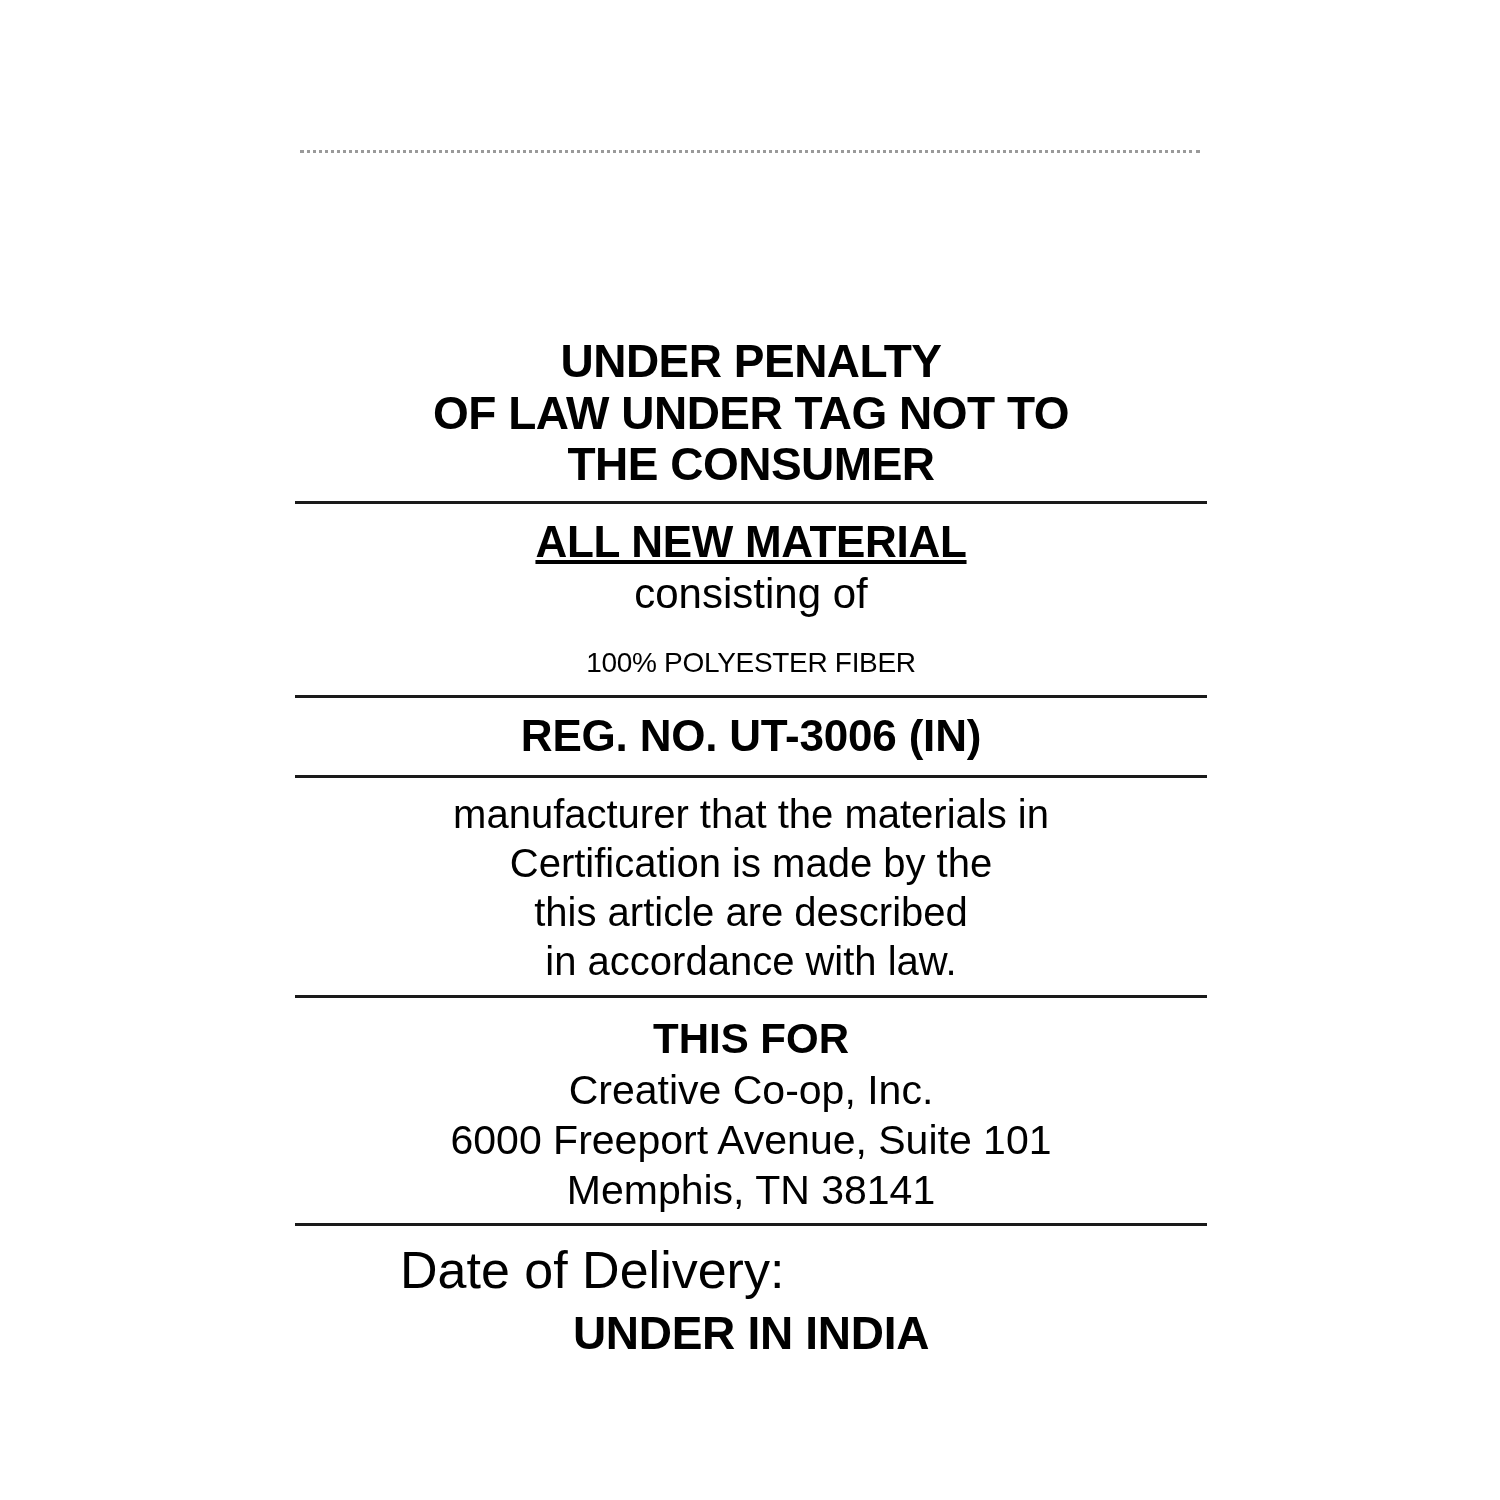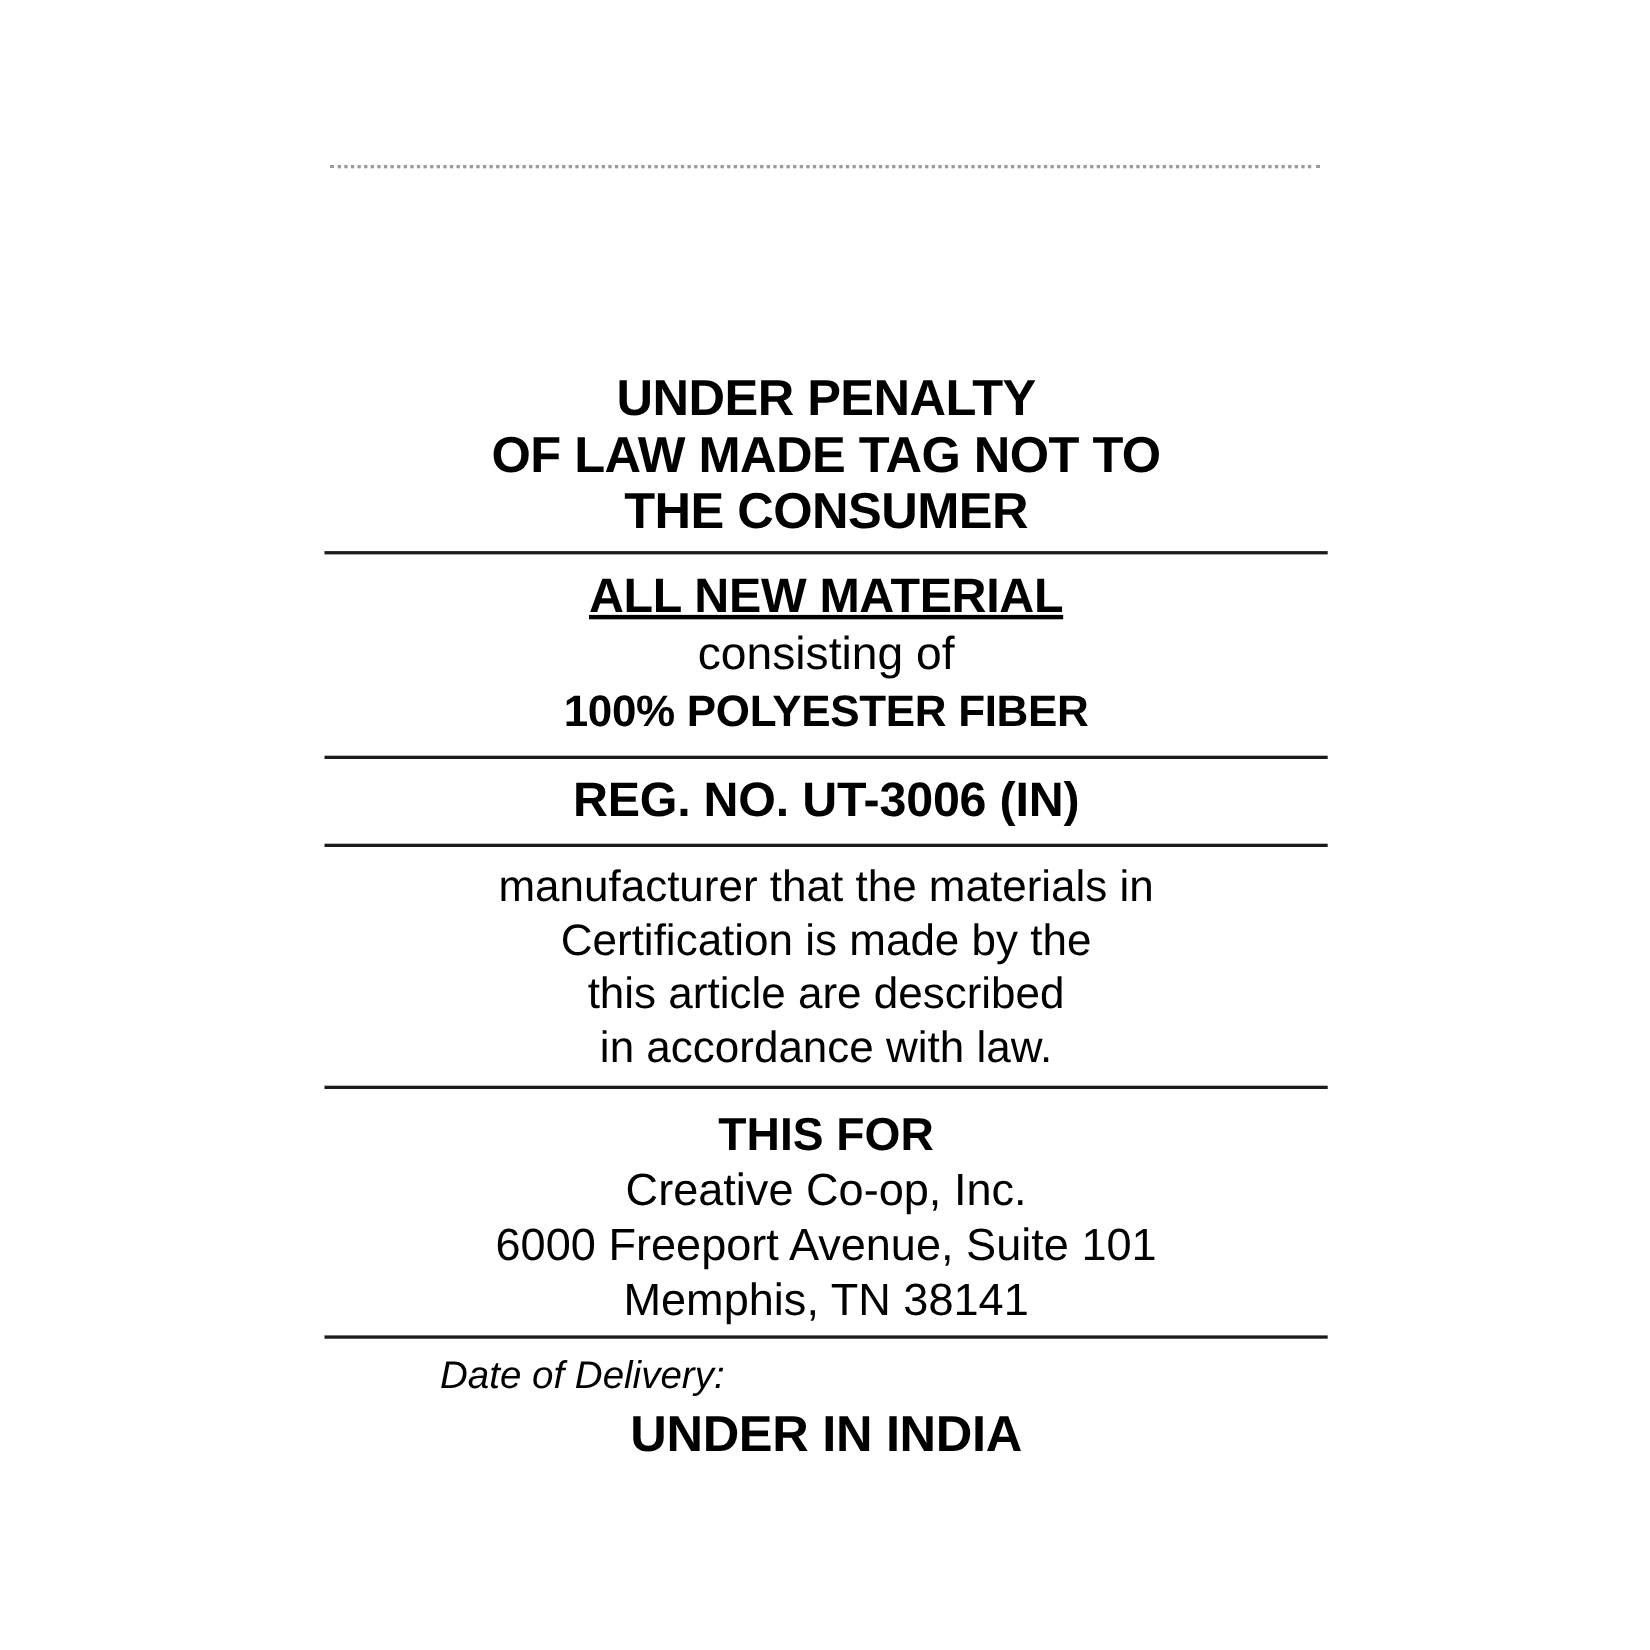--- a/index.html
+++ b/index.html
@@ -67,25 +67,26 @@
     text-decoration: underline;
   }
 
   .consisting {
     font-size: 42px;
     line-height: 1.25;
     font-weight: normal;
   }
 
   .fiber {
-    font-weight: bold;
-    font-size: 40px;
+    font-weight: normal;
+    font-size: 28px;
     line-height: 1.3;
     letter-spacing: -0.3px;
     padding-bottom: 6px;
+    margin-top: 24px;
   }
 
   .reg {
     font-weight: bold;
     font-size: 44px;
     line-height: 1.25;
     padding: 10px 0 12px 0;
     letter-spacing: -0.2px;
   }
 
@@ -106,24 +107,23 @@
     font-size: 41px;
     line-height: 1.22;
   }
 
   .address-block {
     padding-bottom: 8px;
   }
 
   .delivery-row {
     text-align: left;
-    font-size: 35px;
+    font-size: 52px;
     line-height: 1.25;
     padding: 12px 0 0 105px;
-    font-style: italic;
   }
 
   .made-in {
     font-weight: bold;
     font-size: 46px;
     line-height: 1.25;
     text-align: center;
     letter-spacing: -0.3px;
     padding-top: 2px;
   }
@@ -132,21 +132,21 @@
 <body>
 
 <div class="tag">
 
   <div class="perforation"></div>
 
   <div class="content">
 
     <div class="block penalty">
       <div>UNDER PENALTY</div>
-      <div>OF LAW MADE TAG NOT TO</div>
+      <div>OF LAW UNDER TAG NOT TO</div>
       <div>THE CONSUMER</div>
     </div>
 
     <hr class="rule">
 
     <div class="block">
       <div class="material-head">ALL NEW MATERIAL</div>
       <div class="consisting">consisting of</div>
       <div class="fiber">100% POLYESTER FIBER</div>
     </div>

